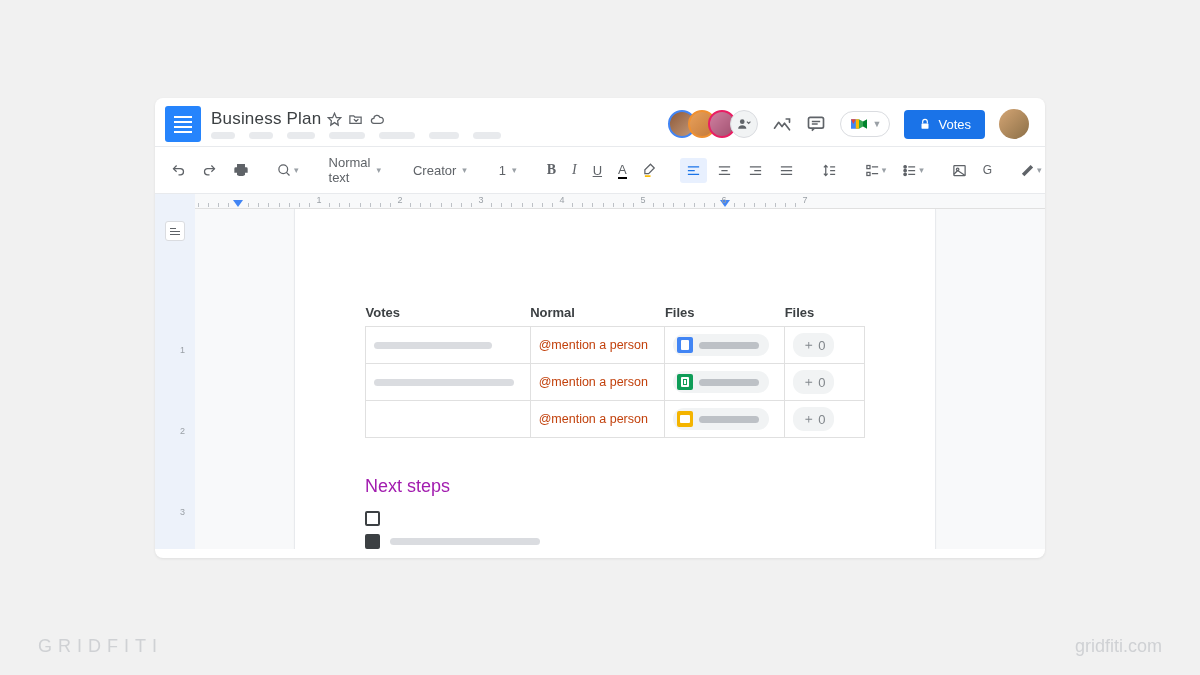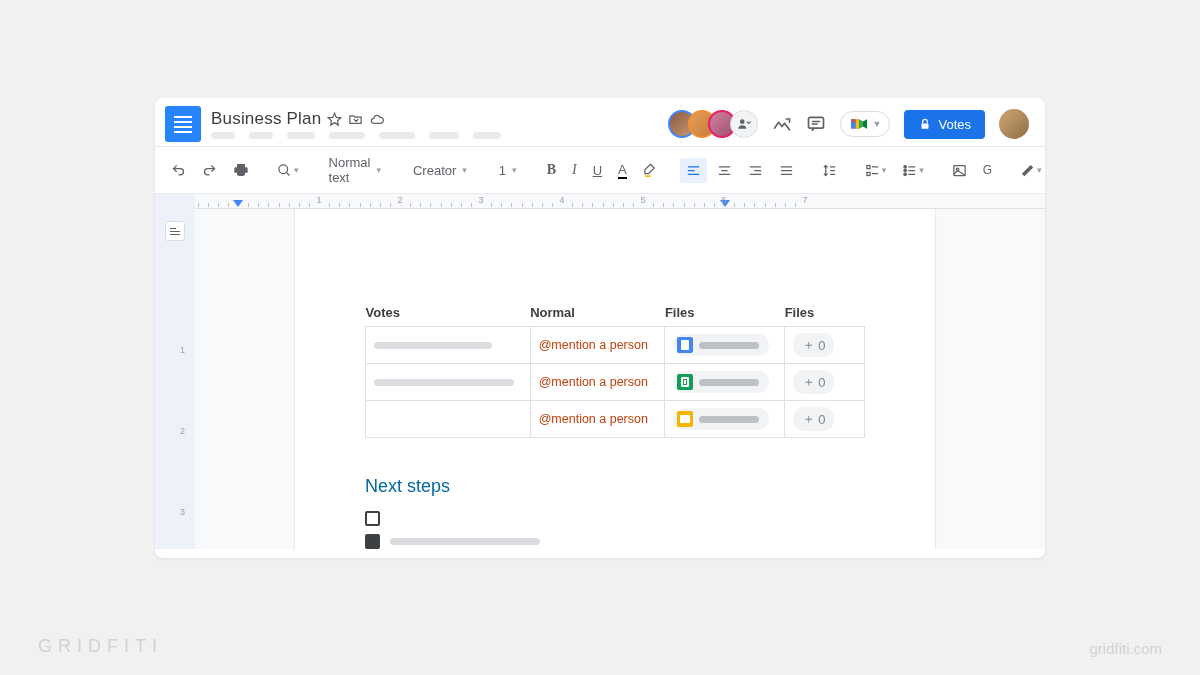--- a/index.html
+++ b/index.html
@@ -184,36 +184,36 @@
   .vote-chip {
     display:inline-flex; align-items:center; gap:3px;
     background:#f1f3f4; border-radius:11px;
     padding:3px 9px;
     color:#80868b;
     font-size:13px;
   }
   .next-steps {
     margin-top:38px;
     font-size:18px;
-    color:#0369a1;
+    color:#a21caf;
   }
   .checklist { margin-top:14px; }
   .check-item { display:flex; align-items:center; gap:10px; margin-bottom:8px;}
   .checkbox {
     width:15px; height:15px; border:2px solid #3c4043; border-radius:2px;
   }
   .checkbox.checked { background:#3c4043; position:relative;}
   
   .watermark-left {
     position:absolute; left:38px; bottom:18px;
     font-size:18px; letter-spacing:6px; color:#cfd1d4; font-weight:300;
   }
   .watermark-right {
     position:absolute; right:38px; bottom:18px;
-    font-size:15px; color:#cfd1d4;
+    font-size:18px; color:#cfd1d4;
   }
   svg { display:block; }
 </style>
 </head>
 <body>
 
 <div class="window">
 
   <div class="header">
     <div class="docs-logo">

